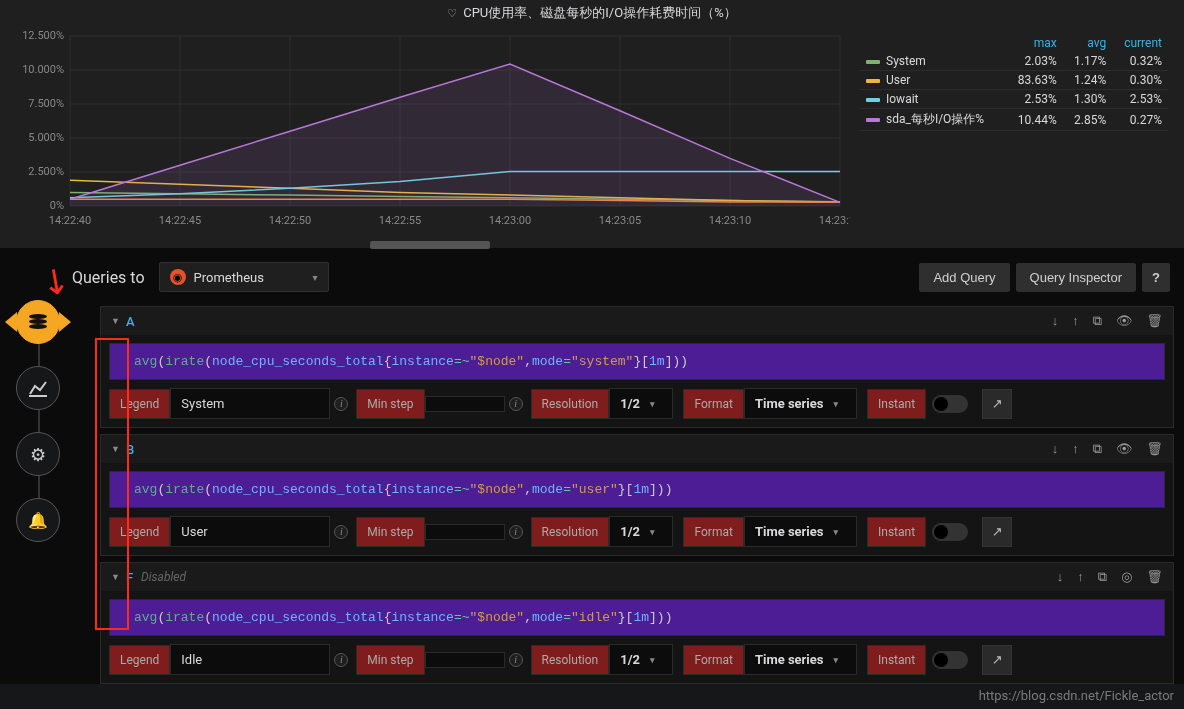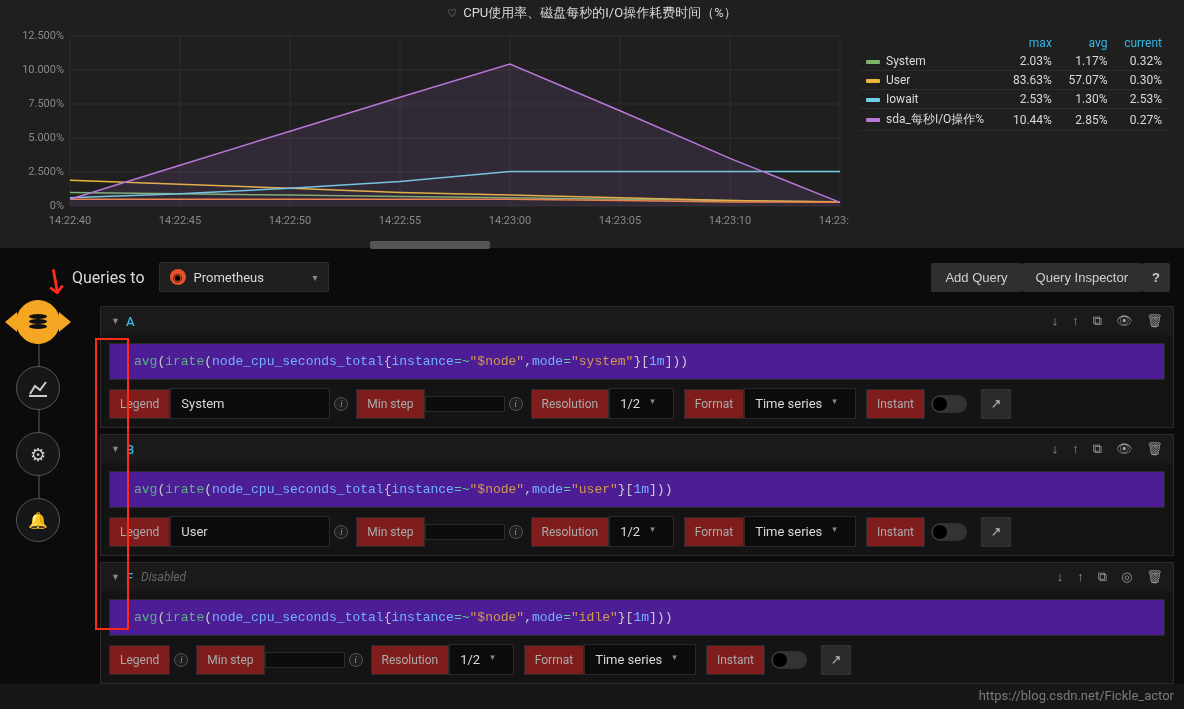--- a/index.html
+++ b/index.html
@@ -19,21 +19,21 @@
 .swatch { display: inline-block; width: 14px; height: 4px; margin-right: 6px; vertical-align: middle; border-radius:1px;}
 .scrollbar-sim { height:8px; width:120px; background:#555; margin:0 auto; border-radius:2px;}
 
 
 .editor-row { display:flex; align-items:center; padding:14px 14px 14px 72px; background:#0b0b0b;}
 .editor-row .label { font-size:16px; color:#d8d9da; margin-right:14px;}
 .ds-picker { background:#1f1f20; border:1px solid #2f2f2f; border-radius:2px; display:flex; align-items:center; padding:6px 28px 6px 10px; position:relative; min-width:170px;}
 .ds-picker .prom-icon { width:16px; height:16px; border-radius:50%; background:#e6522c; display:inline-flex; align-items:center; justify-content:center; color:#000; font-size:11px; margin-right:8px;}
 .ds-picker .caret { position:absolute; right:10px; font-size:10px; color:#888;}
 .spacer { flex:1; }
-.btn { background:#2f2f30; color:#d0d0d0; border:none; padding:7px 14px; border-radius:2px; font-size:13px; cursor:pointer; }
+.btn { background:#2f2f30; color:#d0d0d0; border:none; padding:7px 14px; border-radius:2px; font-size:13px; cursor:pointer; margin-left:6px;}
 .btn.icon-only { padding:7px 10px; font-weight:bold;}
 
 
 .side-nav { position:absolute; left:12px; top:300px; width:52px; display:flex; flex-direction:column; align-items:center; }
 .side-nav::before { content:''; position:absolute; top:22px; bottom:22px; left:50%; width:2px; background:#333; z-index:0;}
 .side-nav .tab { width:44px; height:44px; border-radius:50%; background:#161719; border:1px solid #555; display:flex; align-items:center; justify-content:center; margin-bottom:22px; position:relative; z-index:1; cursor:pointer;}
 .side-nav .tab.active { background:#f5a623; border-color:#f5a623;}
 .side-nav .tab.active::before, .side-nav .tab.active::after{ content:''; position:absolute; top:50%; width:0; height:0; border-top:10px solid transparent; border-bottom:10px solid transparent;}
 .side-nav .tab.active::before{ right:-12px; border-left:12px solid #f5a623; transform:translateY(-50%);}
 .side-nav .tab.active::after{ left:-12px; border-right:12px solid #f5a623; transform:translateY(-50%);}
@@ -54,21 +54,21 @@
 .q-header .row-actions span{cursor:pointer;}
 
 .q-body { background:#4c1d95; border:1px solid #2a2a2a; margin:8px; padding:10px 24px; font-family:Liberation Mono, monospace; font-size:13px;}
 .kw-func{color:#5caf87;} .kw-brace{color:#ccc;} .kw-key{color:#6fb4ff;} .kw-op{color:#61c8b0;} .kw-str{color:#d49a4a;} .kw-dur{color:#6fb4ff;}
 
 .opts-row { display:flex; align-items:center; margin:0 8px 8px; gap:0; flex-wrap:nowrap;}
 .opt-label { background:#7f1d1d; border:1px solid #2a2a2a; padding:7px 10px; color:#aaa; font-size:12px;}
 .opt-input { background:#0c0c0c; border:1px solid #2a2a2a; color:#d8d9da; padding:7px 10px; font-size:13px; min-width:80px;}
 .opt-input.legend{width:160px;}
 .opt-input.minstep{width:75px;}
-.opt-select { background:#0c0c0c; border:1px solid #2a2a2a; color:#d8d9da; padding:7px 18px 7px 10px; position:relative; display:flex; }
+.opt-select { background:#0c0c0c; border:1px solid #2a2a2a; color:#d8d9da; padding:7px 18px 7px 10px; position:relative; display:flex; align-items:center;font-weight:bold;}
 .opt-select .caret{margin-left:10px; font-size:9px; color:#888;}
 .info-i { display:inline-flex; width:14px; height:14px; border:1px solid #555; border-radius:50%; align-items:center; justify-content:center; font-size:10px; color:#888; background:#1f1f20; margin:0 8px 0 4px; font-family:serif; font-style:italic;}
 .toggle { width:36px; height:18px; background:#333; border-radius:9px; position:relative; margin:0 6px;}
 .toggle::after{content:''; position:absolute; width:14px; height:14px; background:#000; border-radius:50%; top:2px; left:2px;}
 .link-icon { background:#2a2a2a; border:1px solid #333; width:30px; height:30px; display:flex; align-items:center; justify-content:center; color:#bbb; margin-left:8px; cursor:pointer;}
 
 .watermark{position:absolute; right:10px; bottom:6px; color:#bbb; font-size:13px; opacity:0.6; pointer-events:none;}
 
 svg text{font-size:11px; fill:#888;}
 </style>
@@ -133,21 +133,21 @@
         <tbody id="legend-body">
             <tr>
               <td class="name"><span class="swatch" style="background:#7eb26d"></span>System</td>
               <td>2.03%</td>
               <td>1.17%</td>
               <td>0.32%</td>
             </tr>
             <tr>
               <td class="name"><span class="swatch" style="background:#eab839"></span>User</td>
               <td>83.63%</td>
-              <td>57.07%</td>
+              <td>1.24%</td>
               <td>0.30%</td>
             </tr>
             <tr>
               <td class="name"><span class="swatch" style="background:#6ed0e0"></span>Iowait</td>
               <td>2.53%</td>
               <td>1.30%</td>
               <td>2.53%</td>
             </tr>
             <tr>
               <td class="name"><span class="swatch" style="background:#b877d9"></span>sda_每秒I/O操作%</td>
@@ -268,20 +268,21 @@
         <span>↓</span>
         <span>↑</span>
         <span>⧉</span>
         <span>◎</span>
         <span>🗑</span>
       </div>
     </div>
     <div class="q-body"><span class="kw-func">avg</span><span class="kw-brace">(</span><span class="kw-func">irate</span><span class="kw-brace">(</span><span class="kw-key">node_cpu_seconds_total</span><span class="kw-brace">{</span><span class="kw-key">instance</span><span class="kw-op">=~</span><span class="kw-str">"$node"</span><span class="kw-brace">,</span><span class="kw-key">mode</span><span class="kw-op">=</span><span class="kw-str">"idle"</span><span class="kw-brace">}</span><span class="kw-brace">[</span><span class="kw-dur">1m</span><span class="kw-brace">]</span><span class="kw-brace">)</span><span class="kw-brace">)</span></div>
     <div class="opts-row">
       <span class="opt-label">Legend</span>
+      <span class="opt-input legend">Idle</span>
       <span class="info-i">i</span>
       <span class="opt-label">Min step</span>
       <span class="opt-input minstep"></span>
       <span class="info-i">i</span>
       <span class="opt-label">Resolution</span>
       <span class="opt-select">1/2<span class="caret">▾</span></span>
       <span class="opt-label" style="margin-left:10px">Format</span>
       <span class="opt-select">Time series<span class="caret">▾</span></span>
       <span class="opt-label" style="margin-left:10px">Instant</span>
       <div class="toggle"></div>

